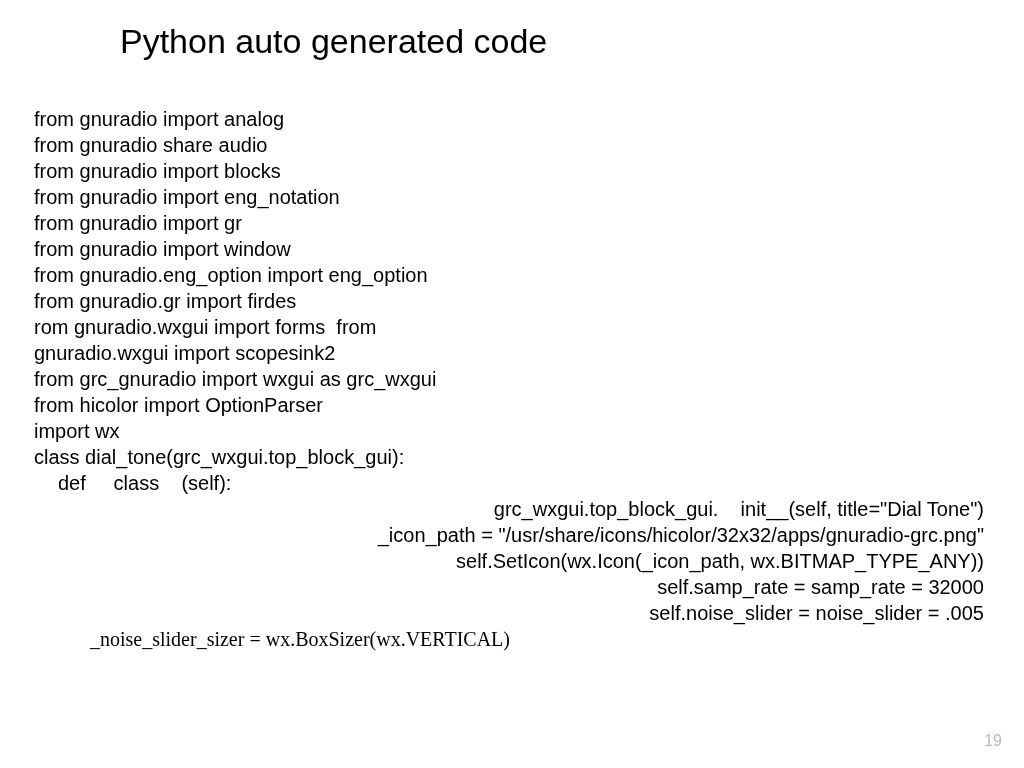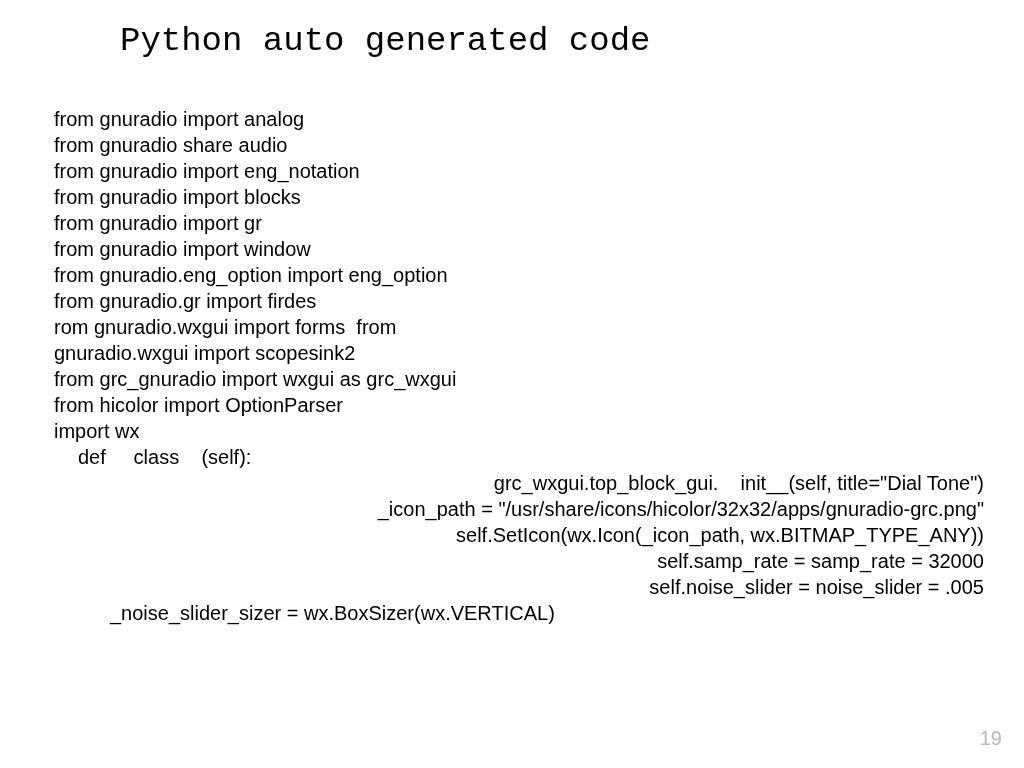--- a/index.html
+++ b/index.html
@@ -15,72 +15,72 @@
   .slide {
     width: 1024px;
     height: 768px;
     position: relative;
     box-sizing: border-box;
   }
   .title {
     position: absolute;
     top: 22px;
     left: 120px;
-    font-family: Liberation Mono, monospace;
+    font-family: Liberation Sans, sans-serif;
     font-size: 34px;
     color: #000;
     font-weight: 400;
   }
   .code-block {
     position: absolute;
     top: 106px;
     left: 34px;
     right: 40px;
     color: #000;
     font-size: 20px;
     line-height: 1.3;
   }
   .code-line {
     white-space: pre;
-    margin-left: 20px;
   }
   .i1 { padding-left: 24px; }
   .i2 { padding-left: 48px; text-align: right; }
-  .i3 { padding-left: 56px; }
+  .i3 { padding-left: 56px; font-family: Liberation Serif, serif; }
   .page-num {
     position: absolute;
     right: 22px;
     bottom: 18px;
     font-family: Arial, Helvetica, sans-serif;
-    font-size: 20px;
+    font-size: 16px;
     color: #b9b9b9;
     text-align: right;
   }
 </style>
 </head>
 <body>
 
 <div class="slide">
 
   <div class="title">Python auto generated code</div>
 
   <div class="code-block">
     <div class="code-line">from gnuradio import analog</div>
     <div class="code-line">from gnuradio share audio</div>
+    <div class="code-line">from gnuradio import blocks</div>
     <div class="code-line">from gnuradio import eng_notation</div>
-    <div class="code-line">from gnuradio import blocks</div>
     <div class="code-line">from gnuradio import gr</div>
     <div class="code-line">from gnuradio import window</div>
     <div class="code-line">from gnuradio.eng_option import eng_option</div>
     <div class="code-line">from gnuradio.gr import firdes</div>
     <div class="code-line">rom gnuradio.wxgui import forms  from</div>
     <div class="code-line">gnuradio.wxgui import scopesink2</div>
     <div class="code-line">from grc_gnuradio import wxgui as grc_wxgui</div>
     <div class="code-line">from hicolor import OptionParser</div>
     <div class="code-line">import wx</div>
+    <div class="code-line">class dial_tone(grc_wxgui.top_block_gui):</div>
     <div class="code-line i1">def     class    (self):</div>
     <div class="code-line i2">grc_wxgui.top_block_gui.    init__(self, title="Dial Tone")</div>
     <div class="code-line i2">_icon_path = "/usr/share/icons/hicolor/32x32/apps/gnuradio-grc.png"</div>
     <div class="code-line i2">self.SetIcon(wx.Icon(_icon_path, wx.BITMAP_TYPE_ANY))</div>
     <div class="code-line i2">self.samp_rate = samp_rate = 32000</div>
     <div class="code-line i2">self.noise_slider = noise_slider = .005</div>
     <div class="code-line i3">_noise_slider_sizer = wx.BoxSizer(wx.VERTICAL)</div>
   </div>
 
   <div class="page-num">19</div>

